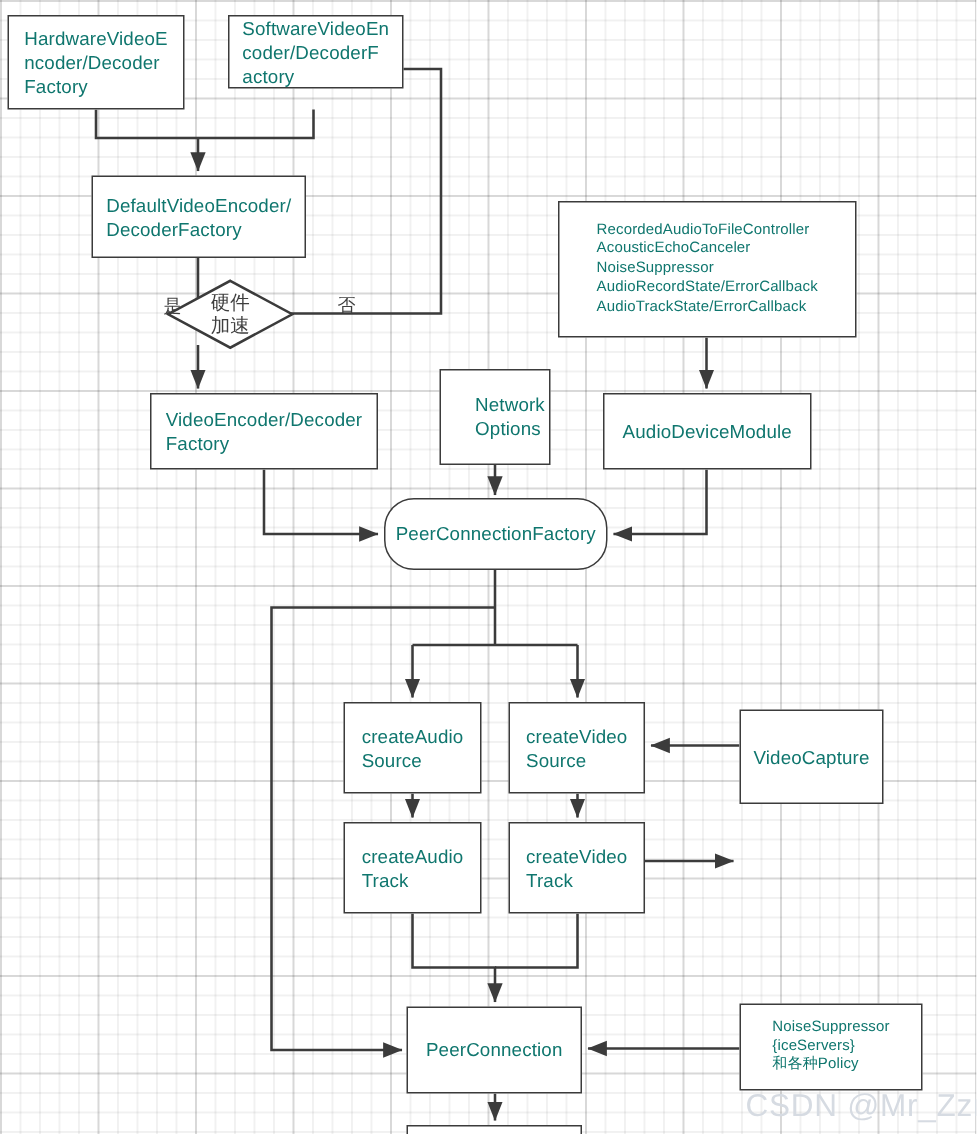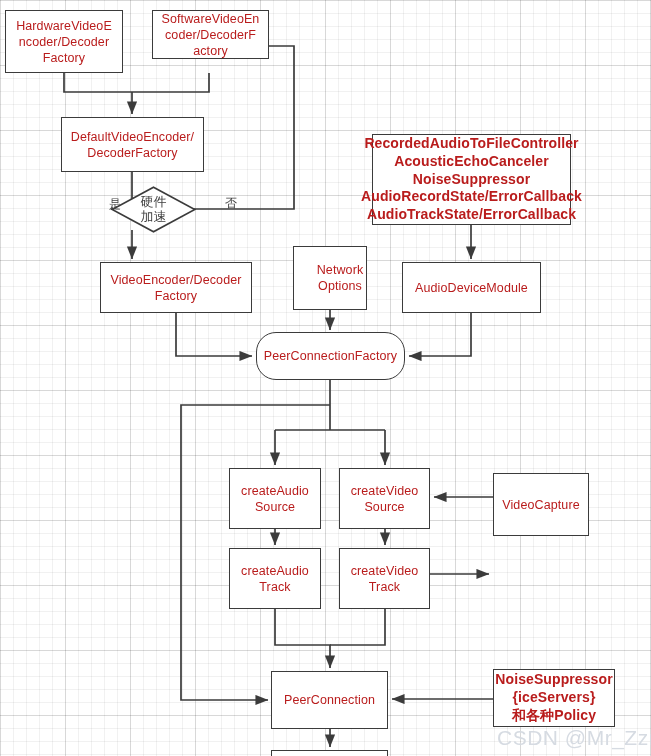--- a/index.html
+++ b/index.html
@@ -35,37 +35,35 @@
     top: 0;
     width: 651px;
     height: 756px;
     pointer-events: none;
   }
   .node {
     position: absolute;
     box-sizing: border-box;
     border: 1.6px solid #3b3b3b;
     background: #ffffff;
-    color: #b91c1c;
+    color: #0f766e;
     display: flex;
     align-items: center;
     justify-content: center;
-    text-align: center;
     font-size: 12.5px;
     line-height: 1.28;
     white-space: pre-line;
     letter-spacing: 0.1px;
     z-index: 3;
   }
   .node.rounded {
     border-radius: 20px;
   }
   .node.small {
-    font-size: 14px;
-    font-weight: bold;
+    font-size: 10px;
   }
   .diamond {
     position: absolute;
     z-index: 3;
   }
   .diamond .shape {
     position: absolute;
     left: 0;
     top: 0;
     width: 100%;

